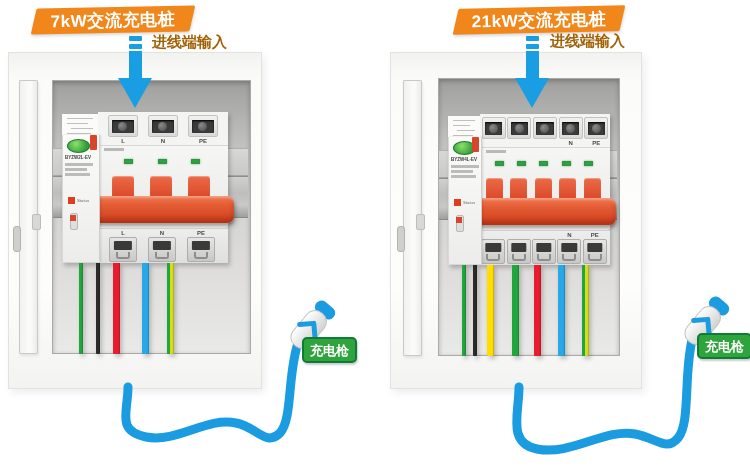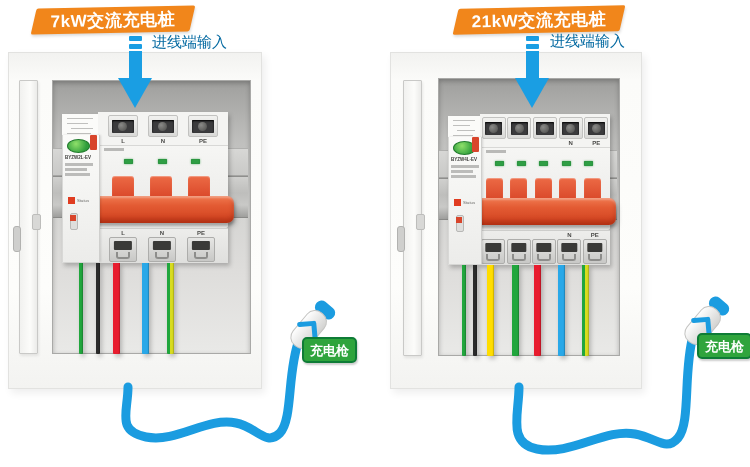--- a/index.html
+++ b/index.html
@@ -12,21 +12,21 @@
   
   .title-badge{position:absolute;height:26px;background:var(--accent_orange);
     transform:skewX(-14deg) rotate(-1.2deg);z-index:7;display:flex;align-items:center;
     justify-content:center;border-radius:2px;box-shadow:1px 2px 3px rgba(0,0,0,.15);}
   .title-text{transform:skewX(14deg);color:#fff;font-weight:bold;font-size:17px;
     letter-spacing:.5px;white-space:nowrap;}
   .p0 .title-badge{left:34px;top:7px;width:158px;}
   .p1 .title-badge{left:456px;top:7px;width:166px;}
 
   
-  .in-label{position:absolute;font-size:15px;font-weight:normal;color:#0369a1;z-index:7;white-space:nowrap;}
+  .in-label{position:absolute;font-size:15px;font-weight:bold;color:#a16207;z-index:7;white-space:nowrap;}
   .p0 .in-label{left:152px;top:33px;}
   .p1 .in-label{left:550px;top:32px;}
   .arrow{position:absolute;width:34px;display:flex;flex-direction:column;align-items:center;z-index:6;}
   .p0 .arrow{left:118px;top:36px;}
   .p1 .arrow{left:515px;top:36px;}
   .a-dash{width:13px;height:5px;background:var(--arrow_blue);border-radius:1px;margin-bottom:3px;}
   .a-dash.d2{margin-bottom:2px;}
   .a-body{width:13px;height:27px;background:var(--arrow_blue);}
   .a-head{width:0;height:0;border-left:17px solid transparent;border-right:17px solid transparent;
     border-top:30px solid var(--arrow_blue);}

